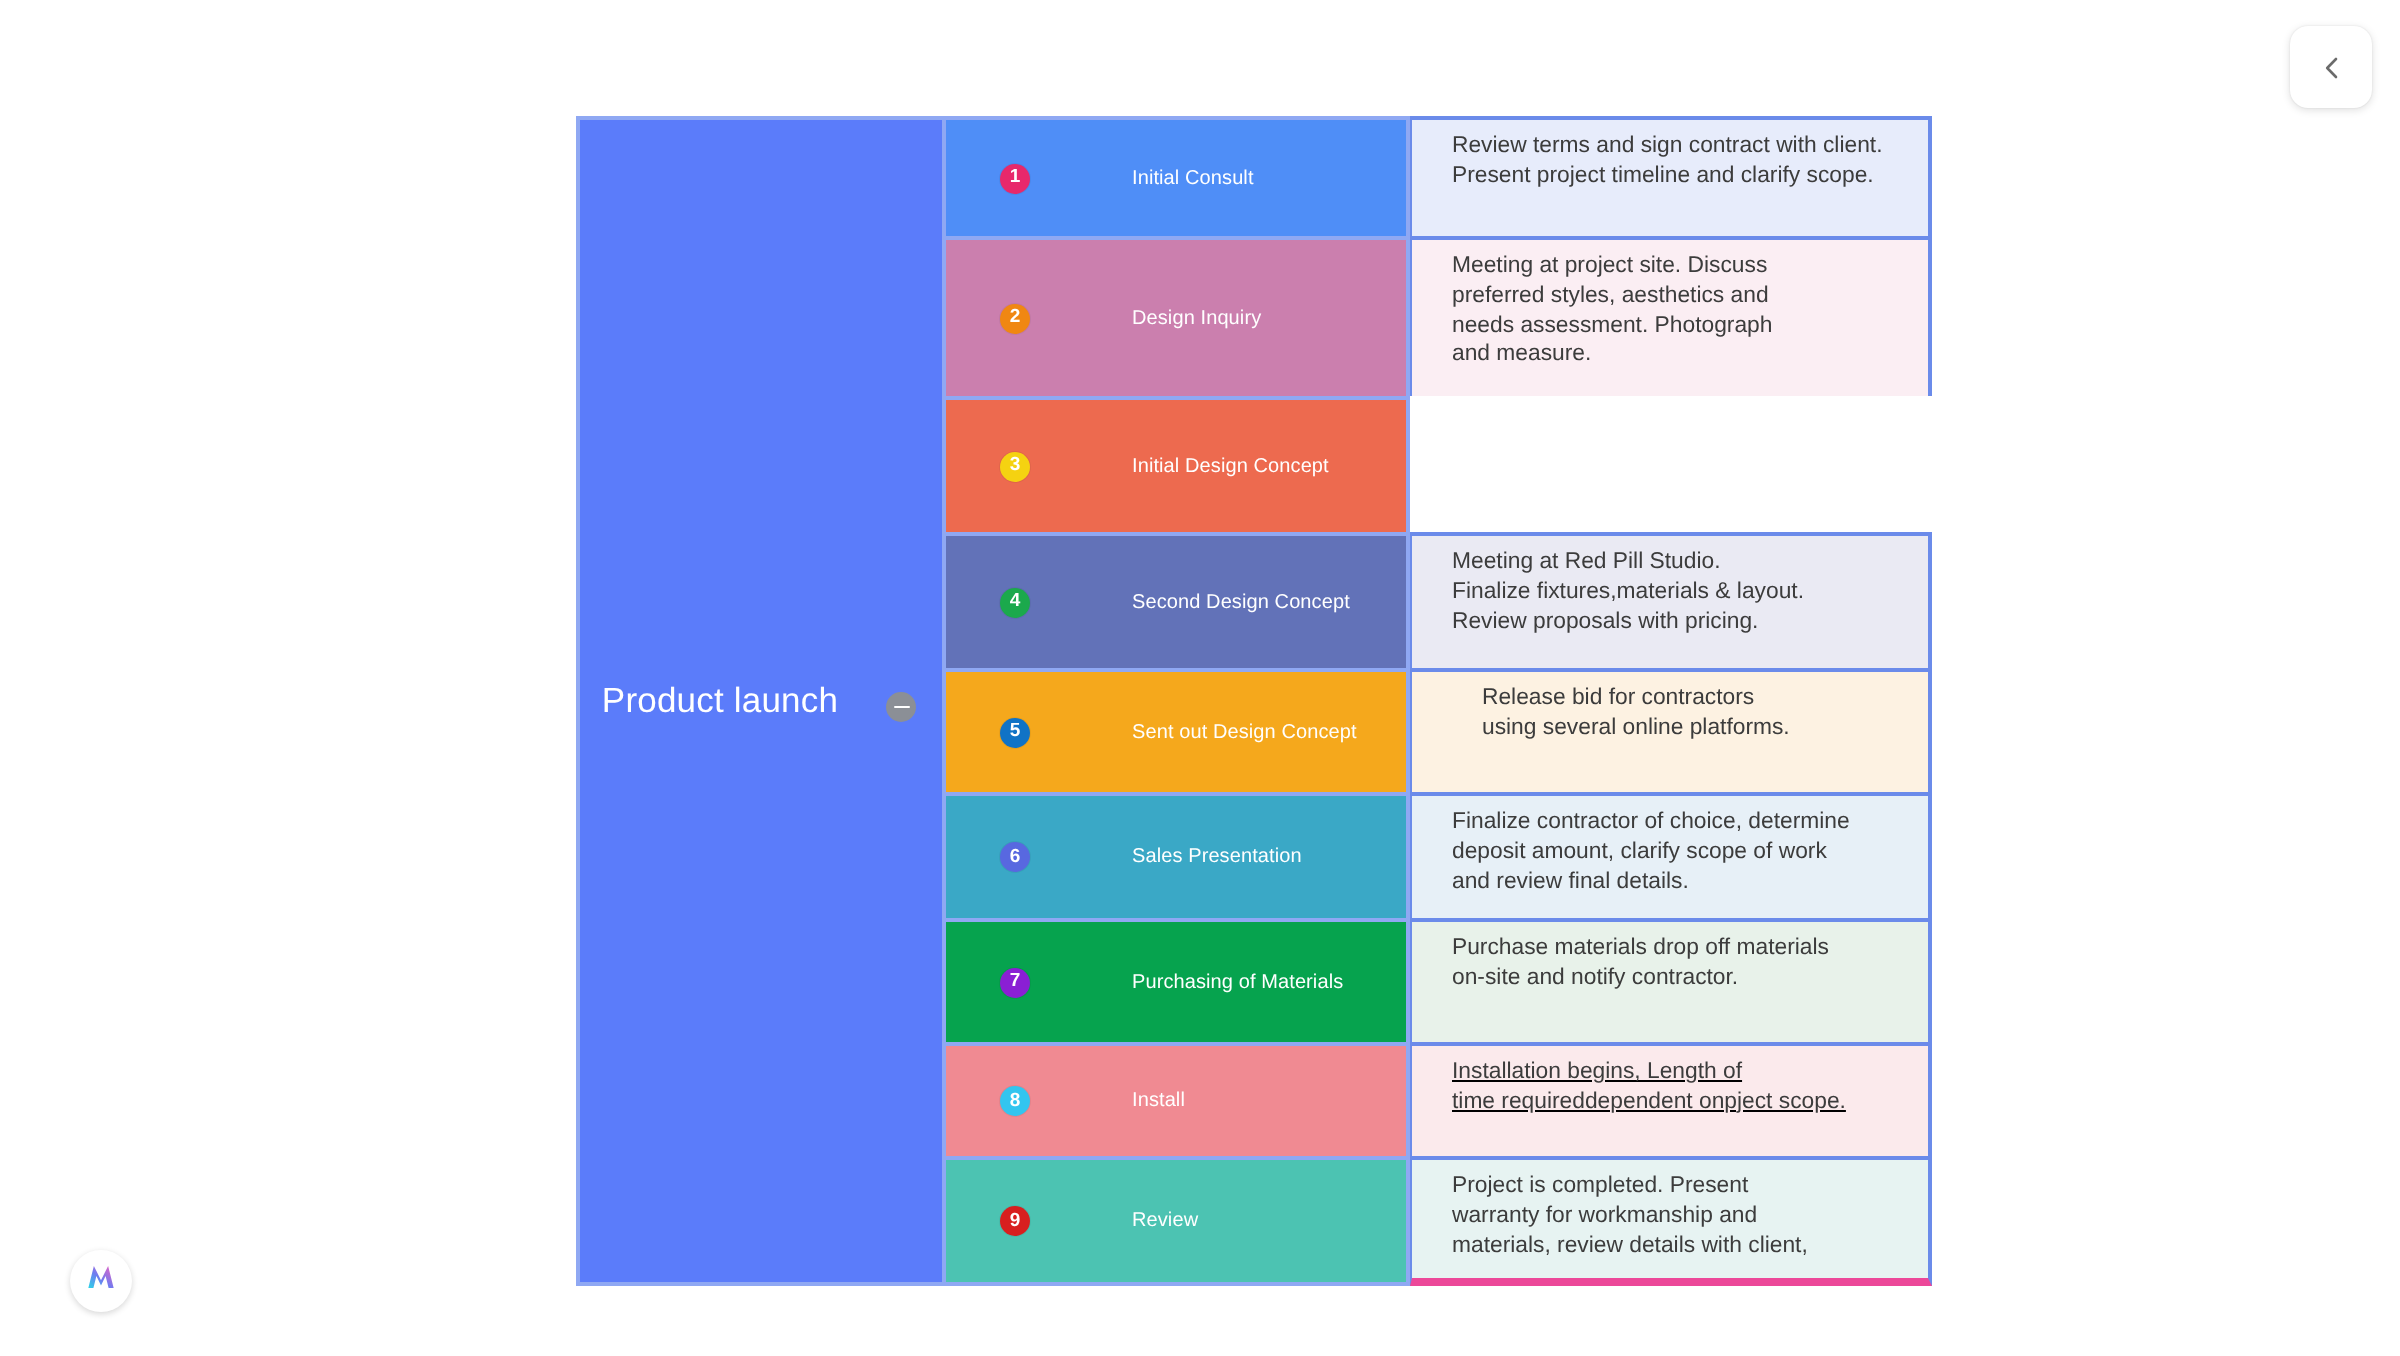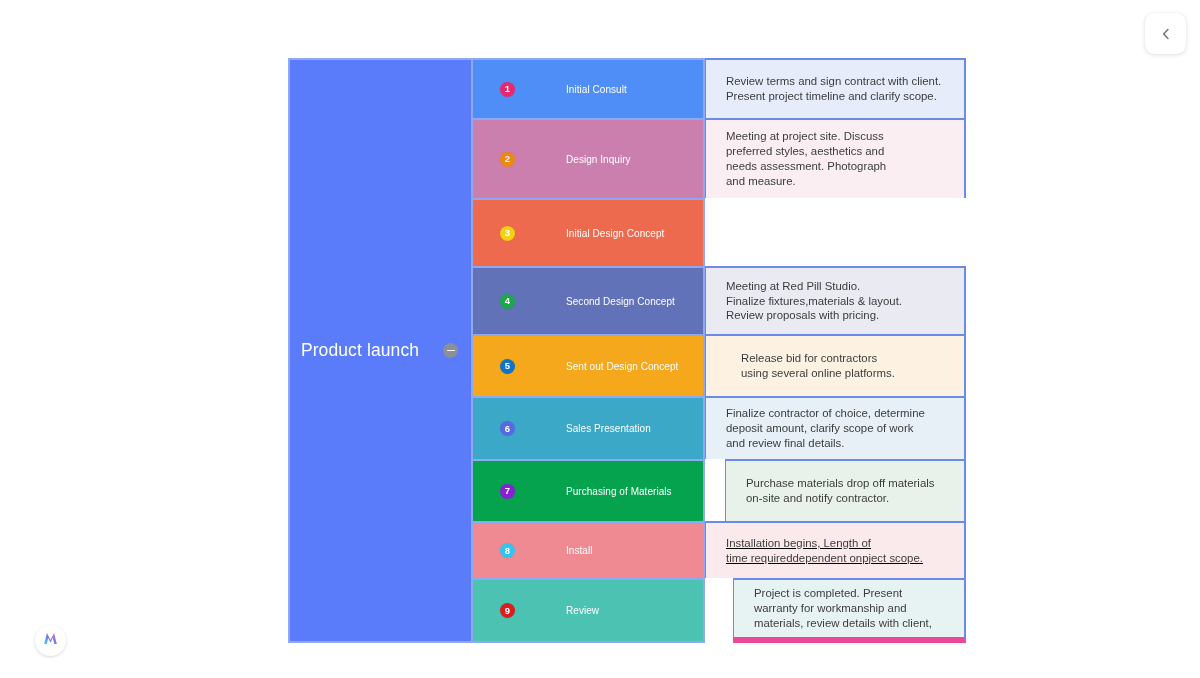--- a/index.html
+++ b/index.html
@@ -51,21 +51,21 @@
     flex: 0 0 184px;
     background: #5b7cfa;
     border: 2px solid #8fa8f3;
     border-right: 1px solid #8fa8f3;
     display: flex;
     align-items: center;
     justify-content: center;
     position: relative;
   }
   .root-inner {
-    display: flex; align-items: center; gap: 24px;
+    display: flex; align-items: flex-end; gap: 24px;
     padding-right: 2px;
   }
   .root-title {
     color: #ffffff;
     font-size: 17.5px;
     letter-spacing: 0.1px;
     white-space: nowrap;
   }
   .collapse-icon {
     width: 15px; height: 15px;
@@ -126,24 +126,23 @@
     letter-spacing: 0.05px;
     margin-left: 44px;
   }
 
   .desc-cell {
     flex: 1 1 auto;
     border: 2px solid #6b8bea;
     border-left: 1px solid #6b8bea;
     border-bottom: 0;
     display: flex;
-    align-items: center;
     padding: 6px 14px 6px 20px;
   }
-  .row:last-child .desc-cell { border-bottom: 6px solid #ec4899; margin-left: 28px; }
+  .row:last-child .desc-cell { border-bottom: 4px solid #ec4899; }
   .desc-text {
     color: #3c3c3c;
     font-size: 11.4px;
     line-height: 1.30;
     white-space: pre-line;
   }
 </style>
 </head>
 <body>
 
@@ -242,21 +241,21 @@
             <div class="desc-text">Finalize contractor of choice, determine
 deposit amount, clarify scope of work
 and review final details.</div>
           </div>
         </div>
         <div class="row" style="flex-basis: 62px; height: 62px;">
           <div class="label-cell" style="background: rgb(6, 163, 78);">
             <span class="badge" style="background: rgb(138, 31, 212);">7</span>
             <span class="label-text">Purchasing of Materials</span>
           </div>
-          <div class="desc-cell" style="background: rgb(232, 242, 234); margin-left: 20px;">
+          <div class="desc-cell" style="background: rgb(232, 242, 234);">
             <div class="desc-text">Purchase materials drop off materials
 on-site and notify contractor.</div>
           </div>
         </div>
         <div class="row" style="flex-basis: 57px; height: 57px;">
           <div class="label-cell" style="background: rgb(240, 138, 146);">
             <span class="badge" style="background: rgb(51, 197, 239);">8</span>
             <span class="label-text">Install</span>
           </div>
           <div class="desc-cell" style="background: rgb(251, 234, 236); text-decoration: underline;">

